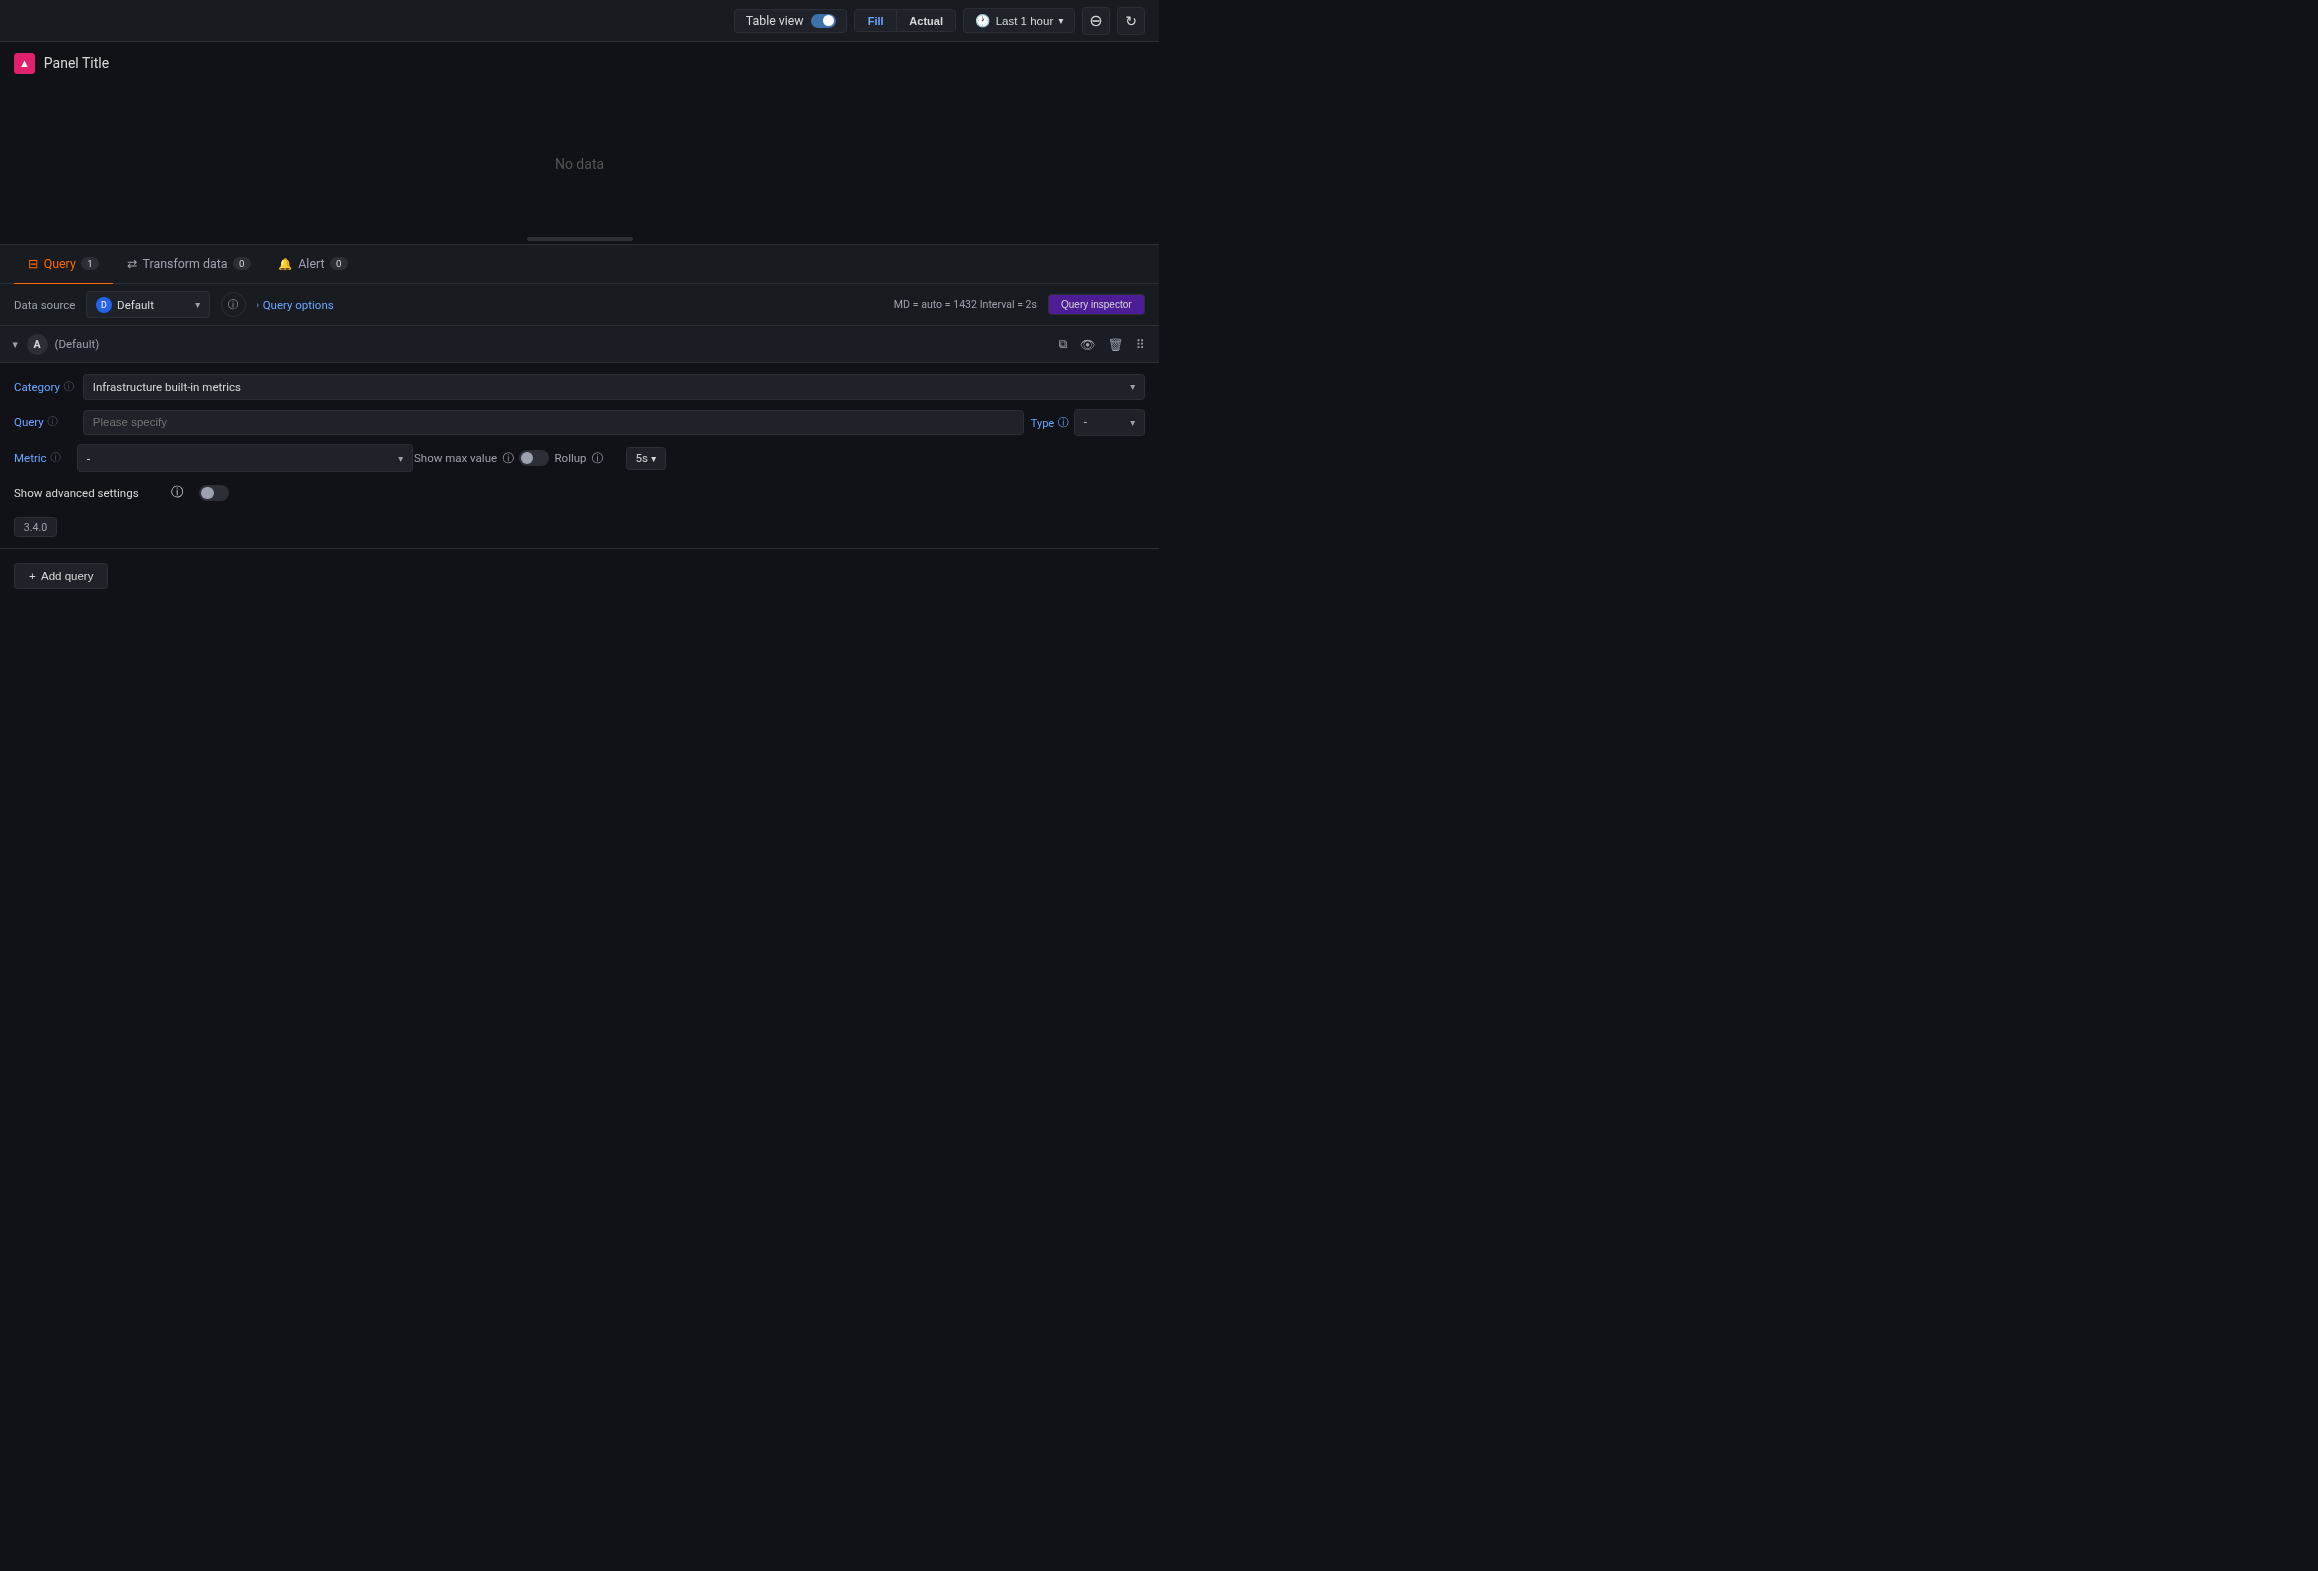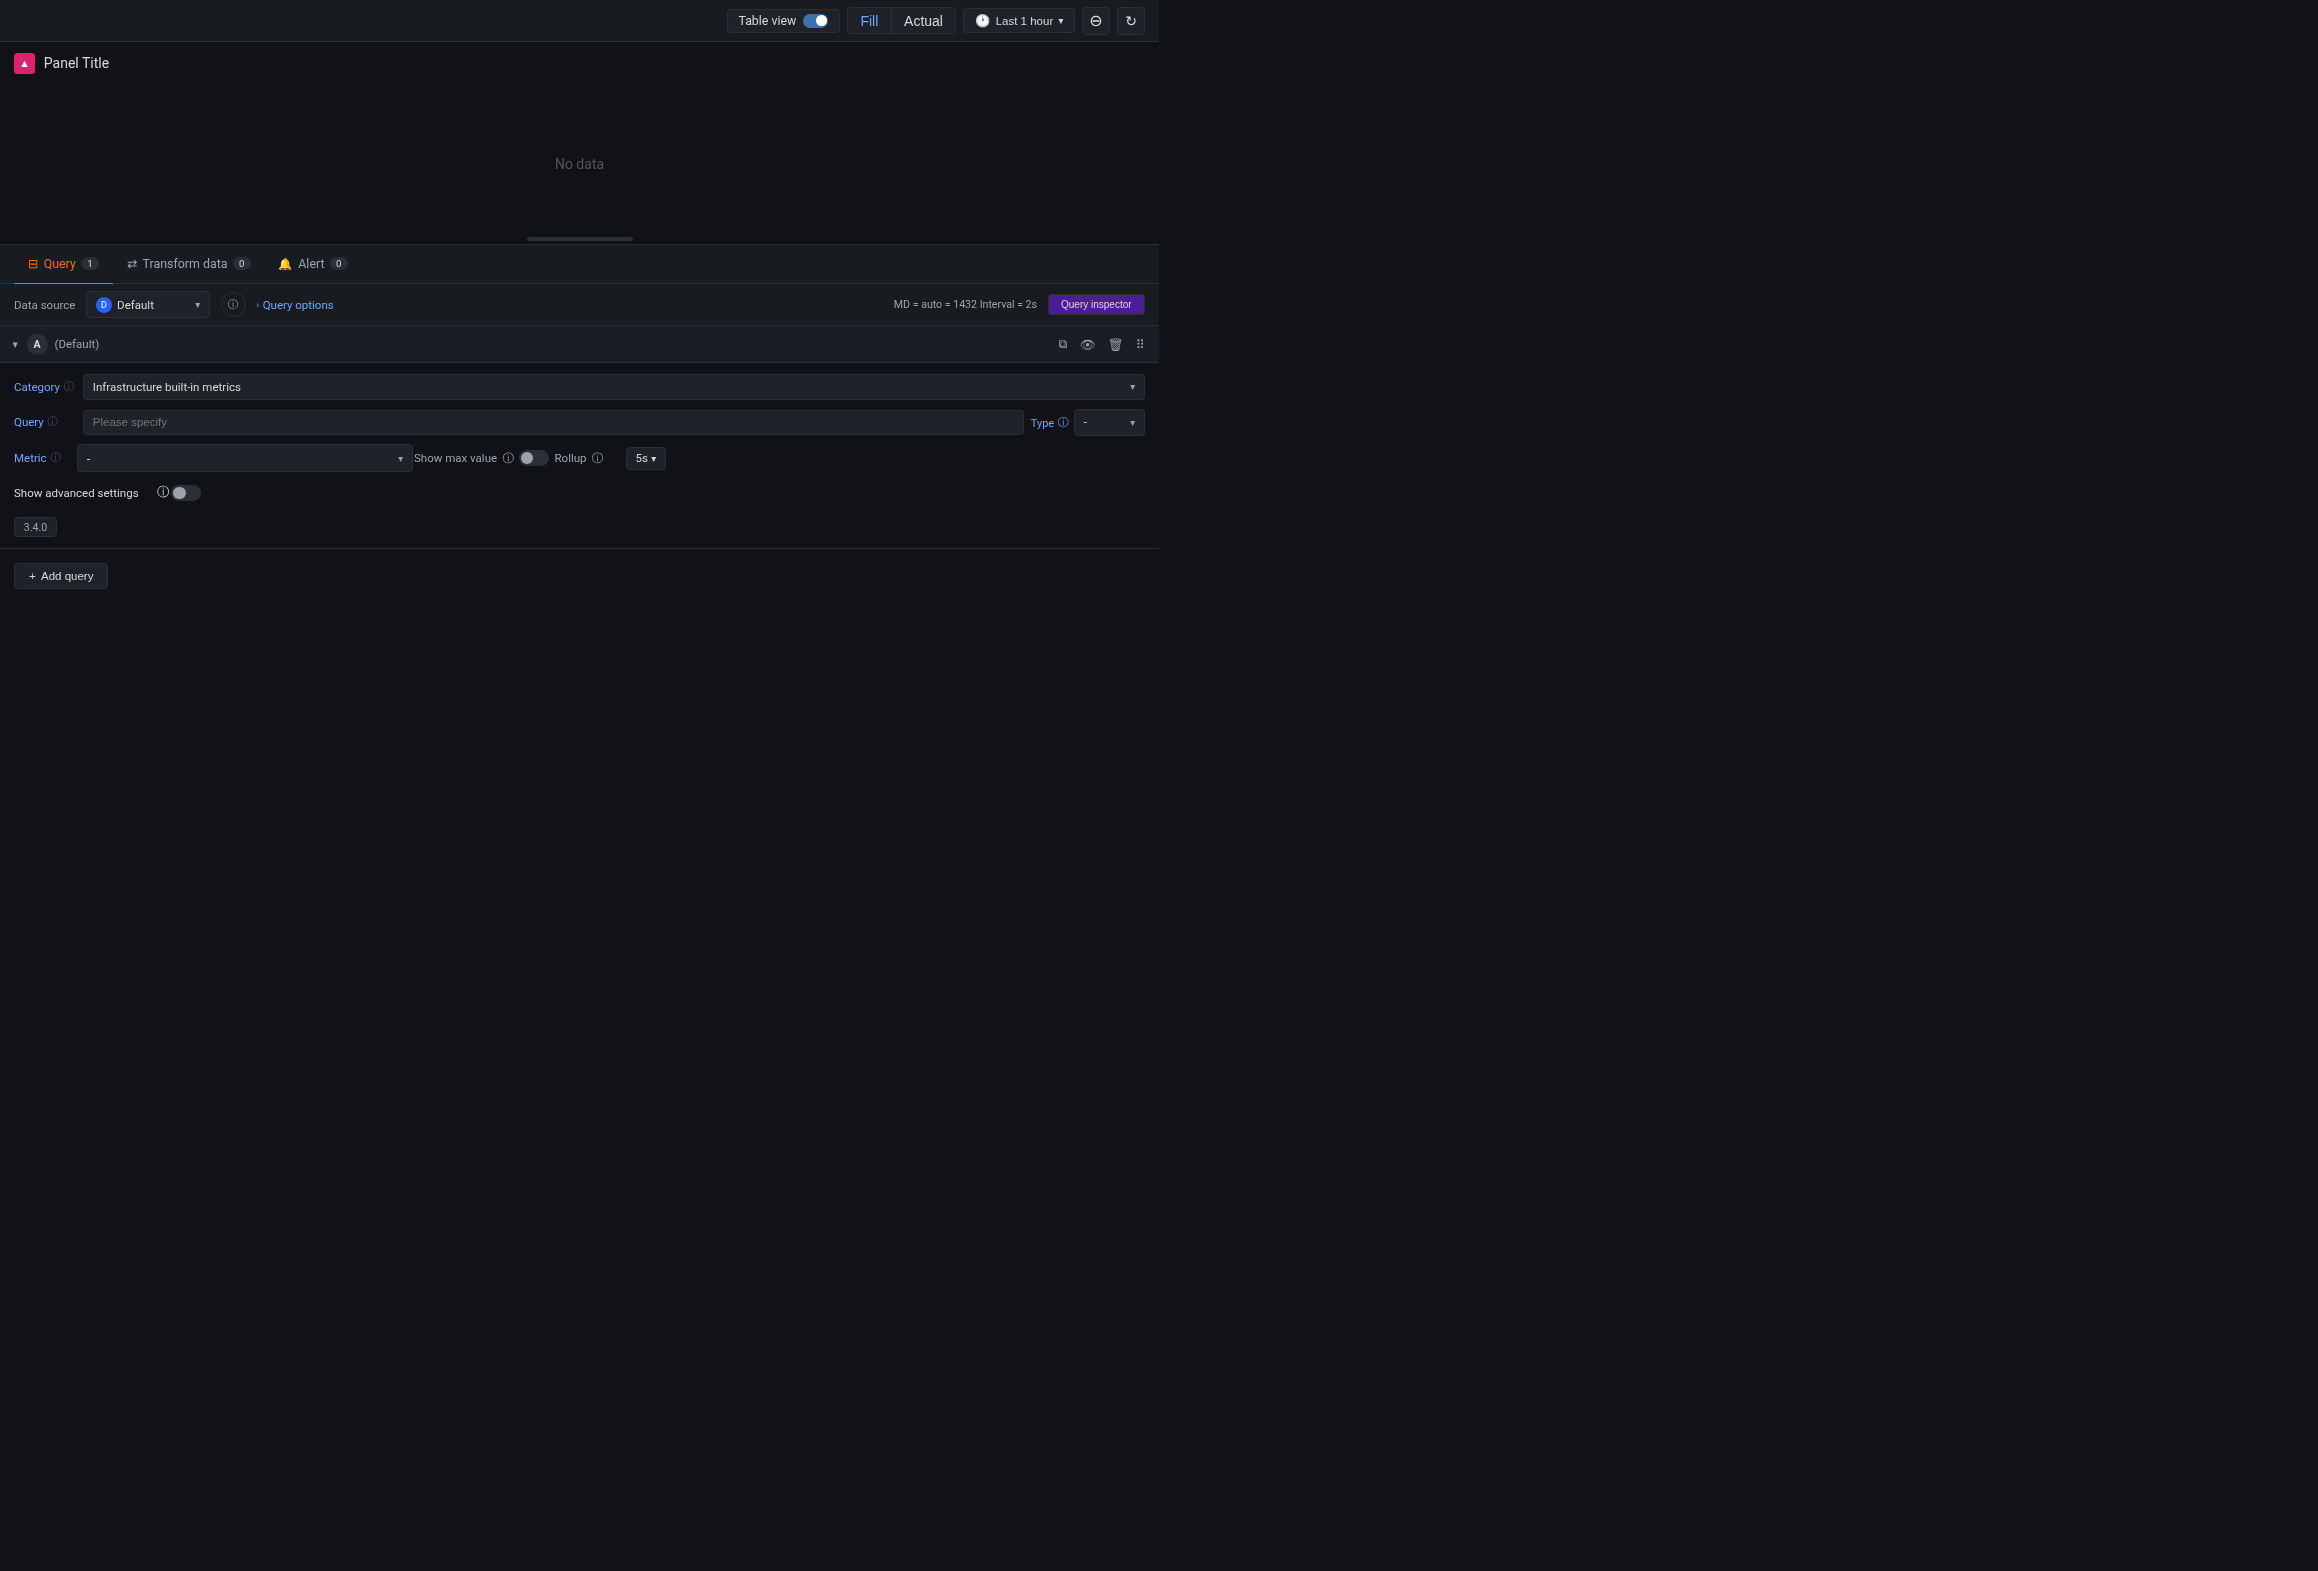--- a/index.html
+++ b/index.html
@@ -55,21 +55,22 @@
       border: 0.9px solid #2c2f36;
       border-radius: 3.5px;
       overflow: hidden;
     }
     .fill-btn, .actual-btn {
       padding: 4.4px 12.4px;
       background: #1f2228;
       border: none;
       color: #d8d9da;
       cursor: pointer;
-      font-size: 14px;
+      font-size: 11px;
+      font-weight: bold;
     }
     .fill-btn {
       border-right: 0.9px solid #2c2f36;
       color: #6ea6ff;
     }
     .time-range-btn {
       display: flex;
       align-items: center;
       gap: 5.3px;
       padding: 4.4px 10.6px;
@@ -448,21 +449,21 @@
       align-items: center;
       gap: 3.5px;
       cursor: pointer;
       margin-left: 17px;
     }
 
     
     .advanced-row {
       display: flex;
       align-items: center;
-      gap: 2px;
+      gap: 16px;
       padding: 3.5px 0;
     }
     .advanced-label {
       color: #d8d9da;
       font-size: 11.5px;
       min-width: 141px;
     }
     .toggle-advanced {
       width: 30px;
       height: 16px;

